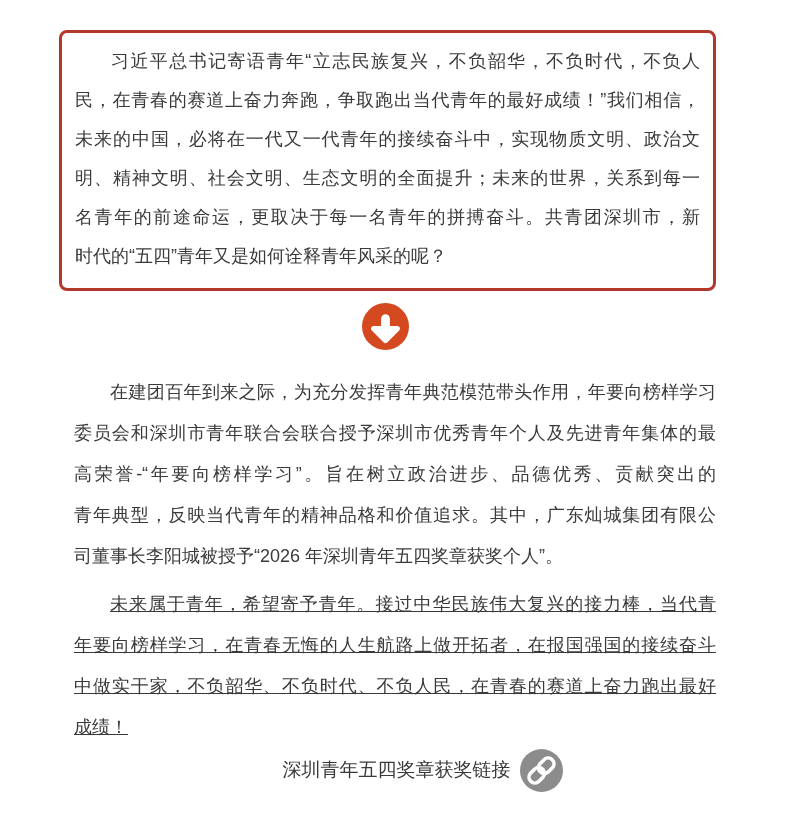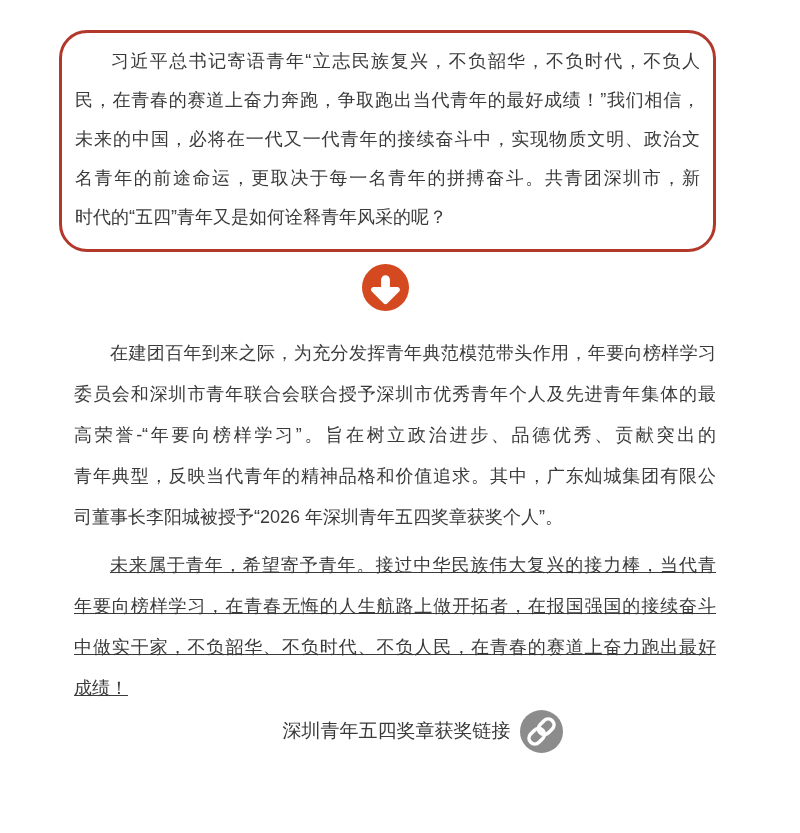--- a/index.html
+++ b/index.html
@@ -12,21 +12,21 @@
   *{margin:0;padding:0;box-sizing:border-box;}
   html,body{
     width:800px;height:833px;overflow:hidden;
     background:var(--background);
     font-family:"Liberation Sans","DejaVu Sans",sans-serif;
     color:var(--text);
   }
   .quote-box{
     margin:30px 84px 0 59px;
     border:3px solid var(--quote-border);
-    border-radius:28px;
+    border-radius:8px;
     padding:9px 13px 12px;
     font-size:18px;
     line-height:39px;
   }
   .line{
     text-align:justify;
     text-align-last:justify;
     overflow:hidden;
   }
   .line.indent{text-indent:2em;}
@@ -62,20 +62,21 @@
 </style>
 </head>
 <body>
 
 <div>
 
   <div class="quote-box">
     <div class="line indent">习近平总书记寄语青年“立志民族复兴，不负韶华，不负时代，不负人</div>
     <div class="line">民，在青春的赛道上奋力奔跑，争取跑出当代青年的最好成绩！”我们相信，</div>
     <div class="line">未来的中国，必将在一代又一代青年的接续奋斗中，实现物质文明、政治文</div>
+    <div class="line">明、精神文明、社会文明、生态文明的全面提升；未来的世界，关系到每一</div>
     <div class="line">名青年的前途命运，更取决于每一名青年的拼搏奋斗。共青团深圳市，新</div>
     <div class="line endline">时代的“五四”青年又是如何诠释青年风采的呢？</div>
   </div>
 
   <div class="arrow-row">
     <span class="arrow-circle">
       <svg viewBox="0 0 48 48" aria-hidden="true">
         <path fill="#ffffff" d="M19.5 16a4.5 4.5 0 0 1 9 0v7.5h7.6c2.4 0 3.6 2.9 1.9 4.6L26 40a2.9 2.9 0 0 1 -4.1 0L10 28.1c-1.7 -1.7 -0.5 -4.6 1.9 -4.6h7.6Z"></path>
       </svg>
     </span>

